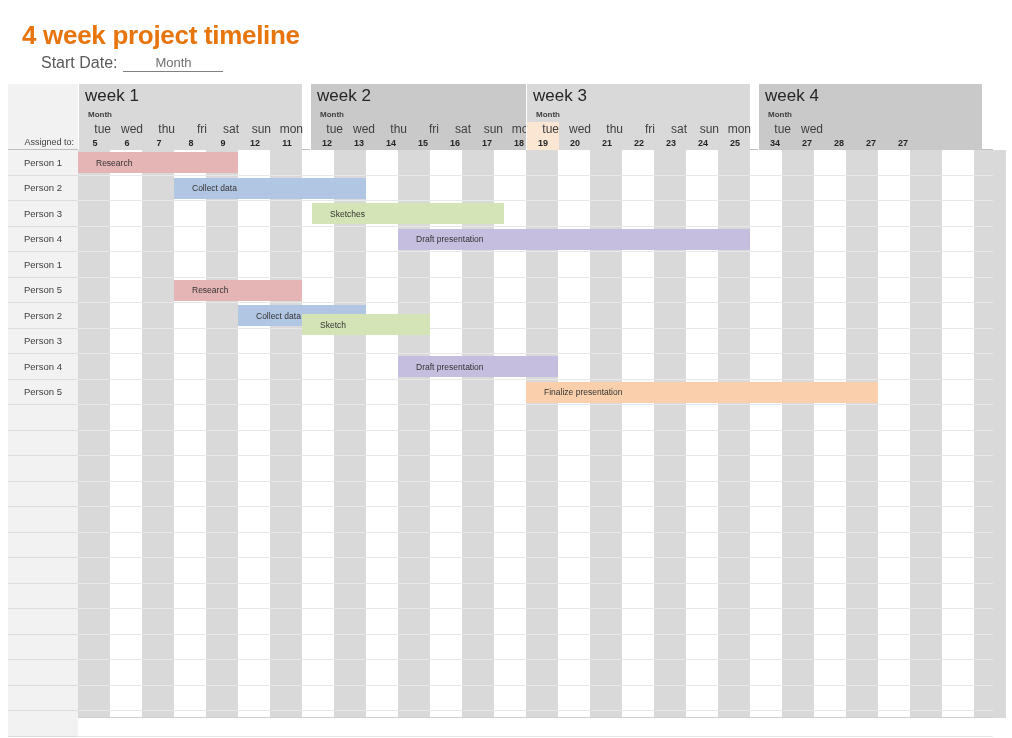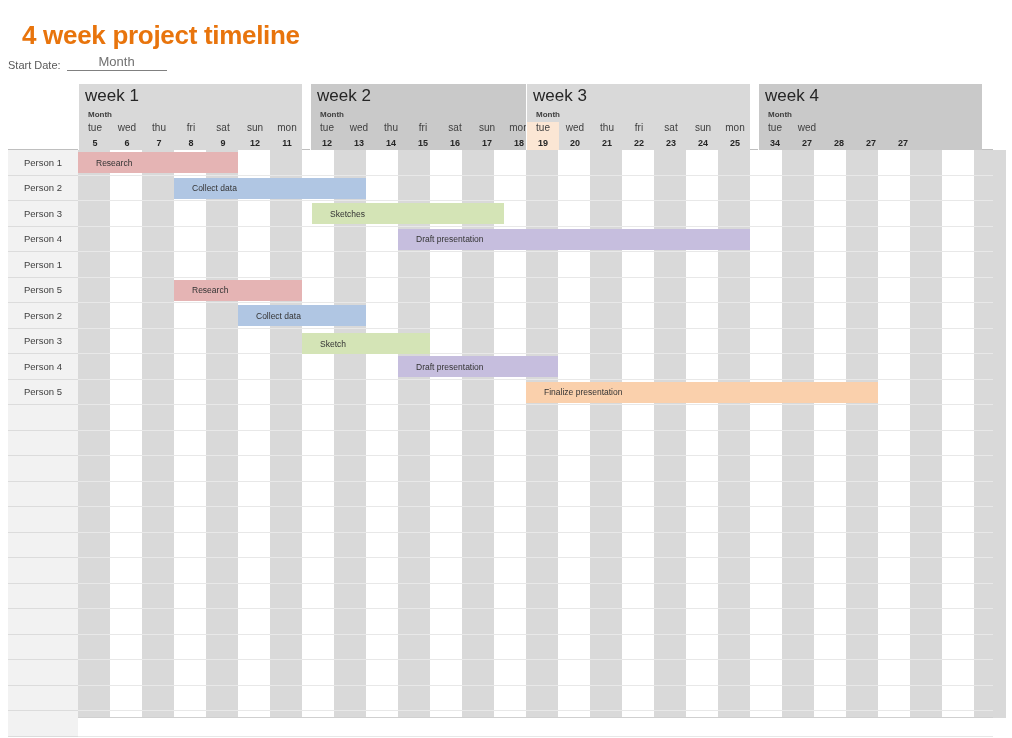--- a/index.html
+++ b/index.html
@@ -15,21 +15,21 @@
   .title {
     position: absolute; left: 22px; top: 20px;
     font-size: 26px; font-weight: bold; letter-spacing: -0.3px;
     color: #E8740C; white-space: nowrap;
   }
   .startdate-row {
     position: absolute; left: 8px; top: 54px;
     display: flex; align-items: flex-end; gap: 6px;
   }
   .startdate-label {
-    font-size: 11px; color: #595959; white-space: nowrap;
+    font-size: 16px; color: #595959; white-space: nowrap; margin-left: 33px;
   }
   .startdate-field {
     width: 100px; border-bottom: 1.5px solid #808080;
     text-align: center; font-size: 13px; color: #707070;
     padding-bottom: 1px;
   }
 
   
   
   #grid {
@@ -61,21 +61,21 @@
   .wk-month {
     position: absolute; left: 9px; top: 26px;
     font-size: 8px; font-weight: bold; color: #404040;
   }
   .daycell {
     position: absolute; bottom: 0; width: 32px; height: 28px;
   }
   .daycell.highlight { background: #FBE6D4; }
   .dayname {
     position: absolute; left: 0; right: 0; top: 0;
-    text-align: center; font-size: 10px; color: #404040;
+    text-align: right; font-size: 12px; color: #404040;
   }
   .daynum {
     position: absolute; left: 0; right: 0; bottom: 2px;
     text-align: center; font-size: 9px; font-weight: bold; color: #262626;
   }
 
   
   .body { position: relative; width: 985px; height: 568px; }
   .colstripes { position: absolute; left: 70px; top: 0; width: 915px; height: 568px; }
   .stripe { position: absolute; top: 0; width: 32px; height: 568px; }
@@ -115,20 +115,23 @@
   <div class="title">4 week project timeline</div>
 
   <div class="startdate-row">
     <span class="startdate-label">Start Date:</span>
     <span class="startdate-field">Month</span>
   </div>
 
   <div id="grid">
 
     <div class="header" id="header">
+      <div class="hdr-left">
+        <span class="assigned-to">Assigned to:</span>
+      </div>
       <div class="hdr-underline"></div>
     <div class="weekblock wk-odd" style="left: 70px; width: 224px;">
           <div class="wk-title">week 1</div>
           <div class="wk-month">Month</div>
           <div class="daycell" style="left: 0px;">
             <div class="dayname">tue</div>
             <div class="daynum">5</div>
           </div>
           <div class="daycell" style="left: 32px;">
             <div class="dayname">wed</div>
@@ -354,19 +357,19 @@
         </div>
         <div class="rowline" style="top: 561px;">
           <div class="rowlabel"></div>
         </div>
         <div class="bar" style="left: 70px; width: 160px; top: 2px; background: rgb(229, 180, 180);">Research</div>
         <div class="bar" style="left: 166px; width: 192px; top: 27.5px; background: rgb(176, 198, 227);">Collect data</div>
         <div class="bar" style="left: 304px; width: 192px; top: 53px; background: rgb(212, 228, 182);">Sketches</div>
         <div class="bar" style="left: 390px; width: 352px; top: 78.5px; background: rgb(198, 190, 222);">Draft presentation</div>
         <div class="bar" style="left: 166px; width: 128px; top: 129.5px; background: rgb(229, 180, 180);">Research</div>
         <div class="bar" style="left: 230px; width: 128px; top: 155px; background: rgb(176, 198, 227);">Collect data</div>
-        <div class="bar" style="left: 294px; width: 128px; top: 183px; background: rgb(212, 228, 182);">Sketch</div>
+        <div class="bar" style="left: 294px; width: 128px; top: 164px; background: rgb(212, 228, 182);">Sketch</div>
         <div class="bar" style="left: 390px; width: 160px; top: 206px; background: rgb(198, 190, 222);">Draft presentation</div>
         <div class="bar" style="left: 518px; width: 352px; top: 231.5px; background: rgb(250, 208, 172);">Finalize presentation</div>
       </div>
 
   </div>
 </div>
 
 </body></html>

